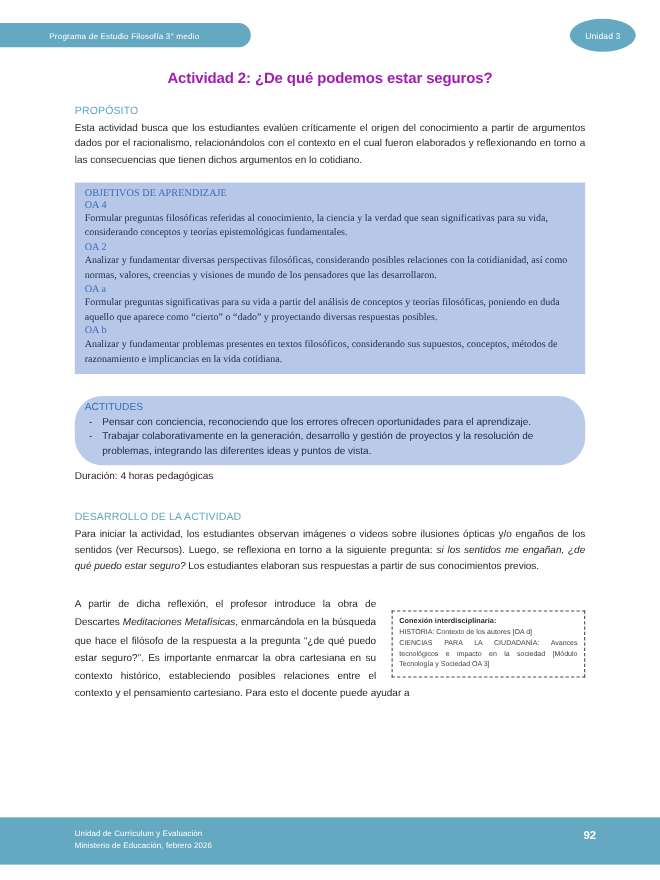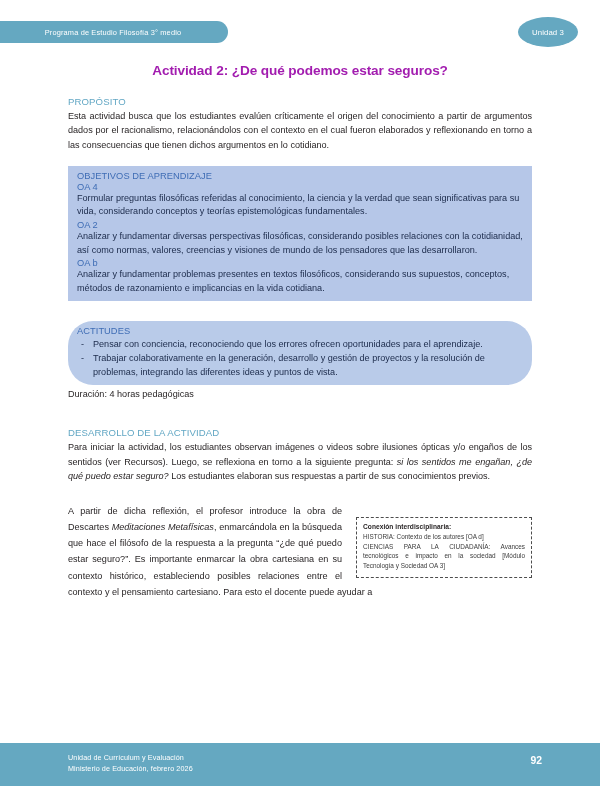--- a/index.html
+++ b/index.html
@@ -107,20 +107,21 @@
 
   .spacer-14 { height: 14px; }
   .spacer-20 { height: 20px; }
   .spacer-26 { height: 26px; }
 
   
   .oa-box {
     background: #b6c7e8;
     padding: 5px 9px 6px 9px;
     box-sizing: border-box;
+    font-family: Liberation Serif, serif;
   }
   .oa-box .box-title {
     color: #3f6db5;
     font-size: 9.3px;
     letter-spacing: 0.05px;
     margin-bottom: 1px;
   }
   .oa-code {
     color: #3f6db5;
     font-size: 9.3px;
@@ -259,20 +260,24 @@
     <div class="oa-box">
       <div class="box-title">OBJETIVOS DE APRENDIZAJE</div>
 
       <div>
         <div class="oa-code">OA 4</div>
         <p class="oa-text">Formular preguntas filosóficas referidas al conocimiento, la ciencia y la verdad que sean significativas para su vida, considerando conceptos y teorías epistemológicas fundamentales.</p>
       </div>
       <div>
         <div class="oa-code">OA 2</div>
         <p class="oa-text">Analizar y fundamentar diversas perspectivas filosóficas, considerando posibles relaciones con la cotidianidad, así como normas, valores, creencias y visiones de mundo de los pensadores que las desarrollaron.</p>
+      </div>
+      <div>
+        <div class="oa-code">OA a</div>
+        <p class="oa-text">Formular preguntas significativas para su vida a partir del análisis de conceptos y teorías filosóficas, poniendo en duda aquello que aparece como “cierto” o “dado” y proyectando diversas respuestas posibles.</p>
       </div>
       <div>
         <div class="oa-code">OA b</div>
         <p class="oa-text">Analizar y fundamentar problemas presentes en textos filosóficos, considerando sus supuestos, conceptos, métodos de razonamiento e implicancias en la vida cotidiana.</p>
       </div>
     </div>
 
     <div class="spacer-20"></div>
 
     <div class="act-box">

